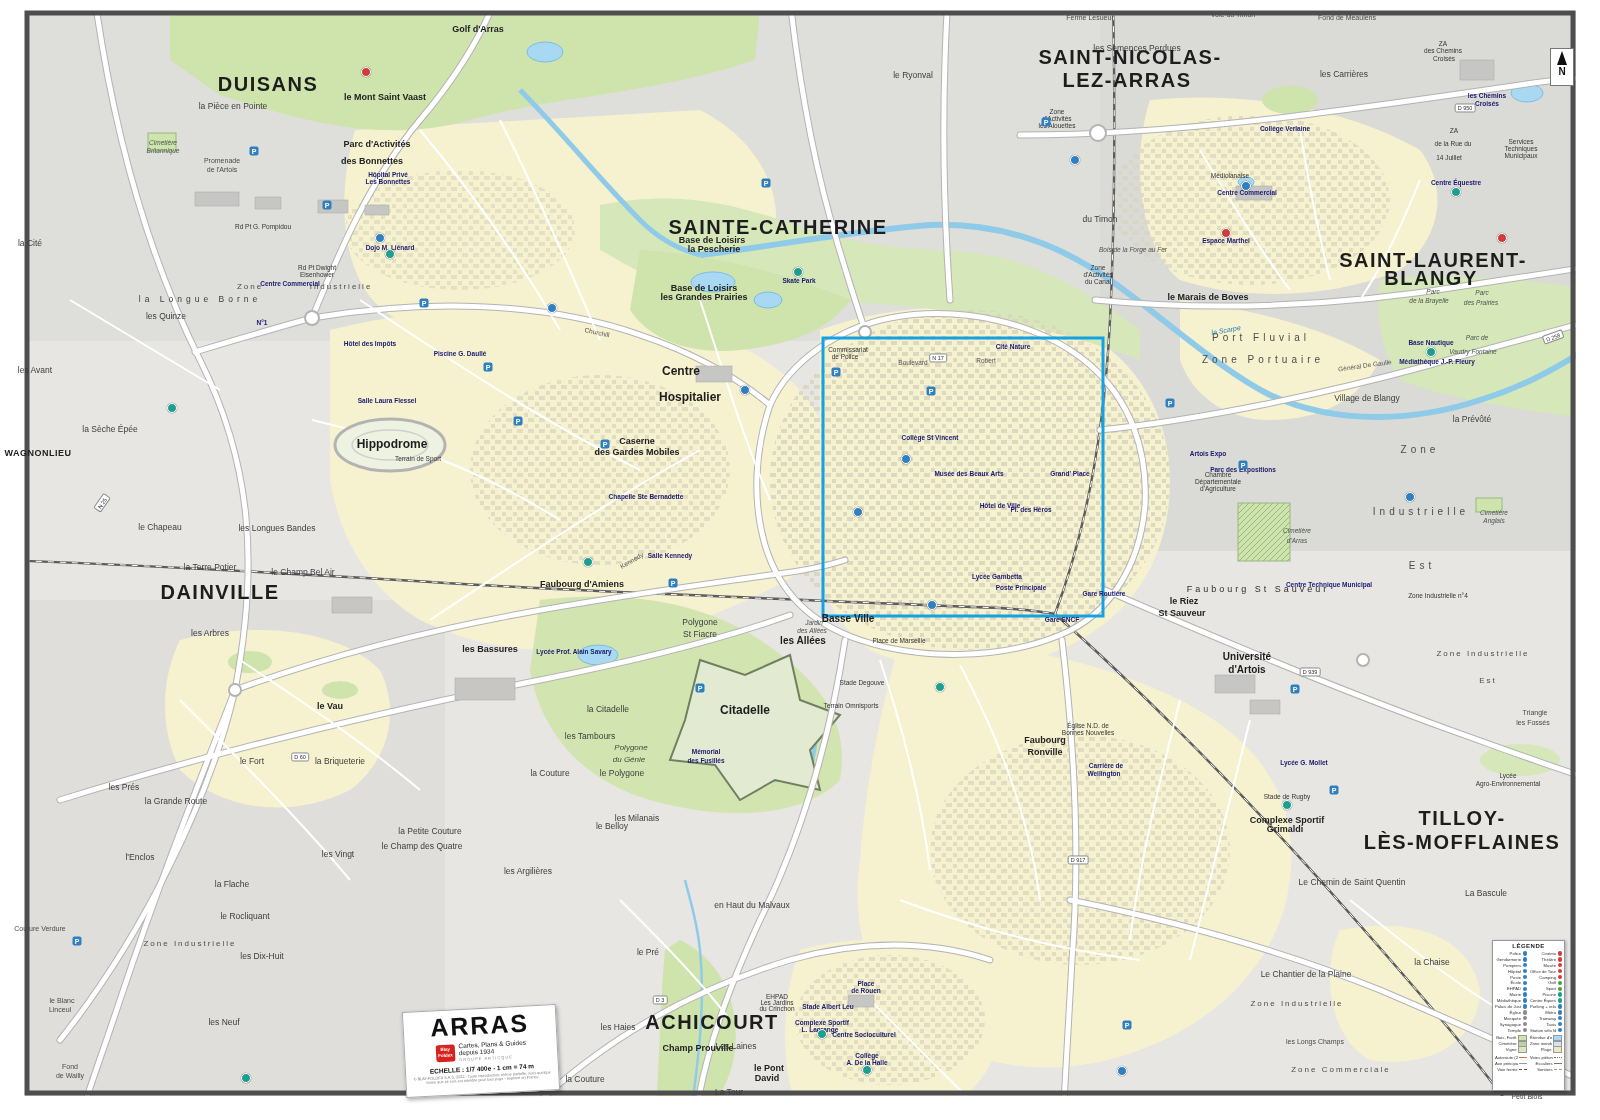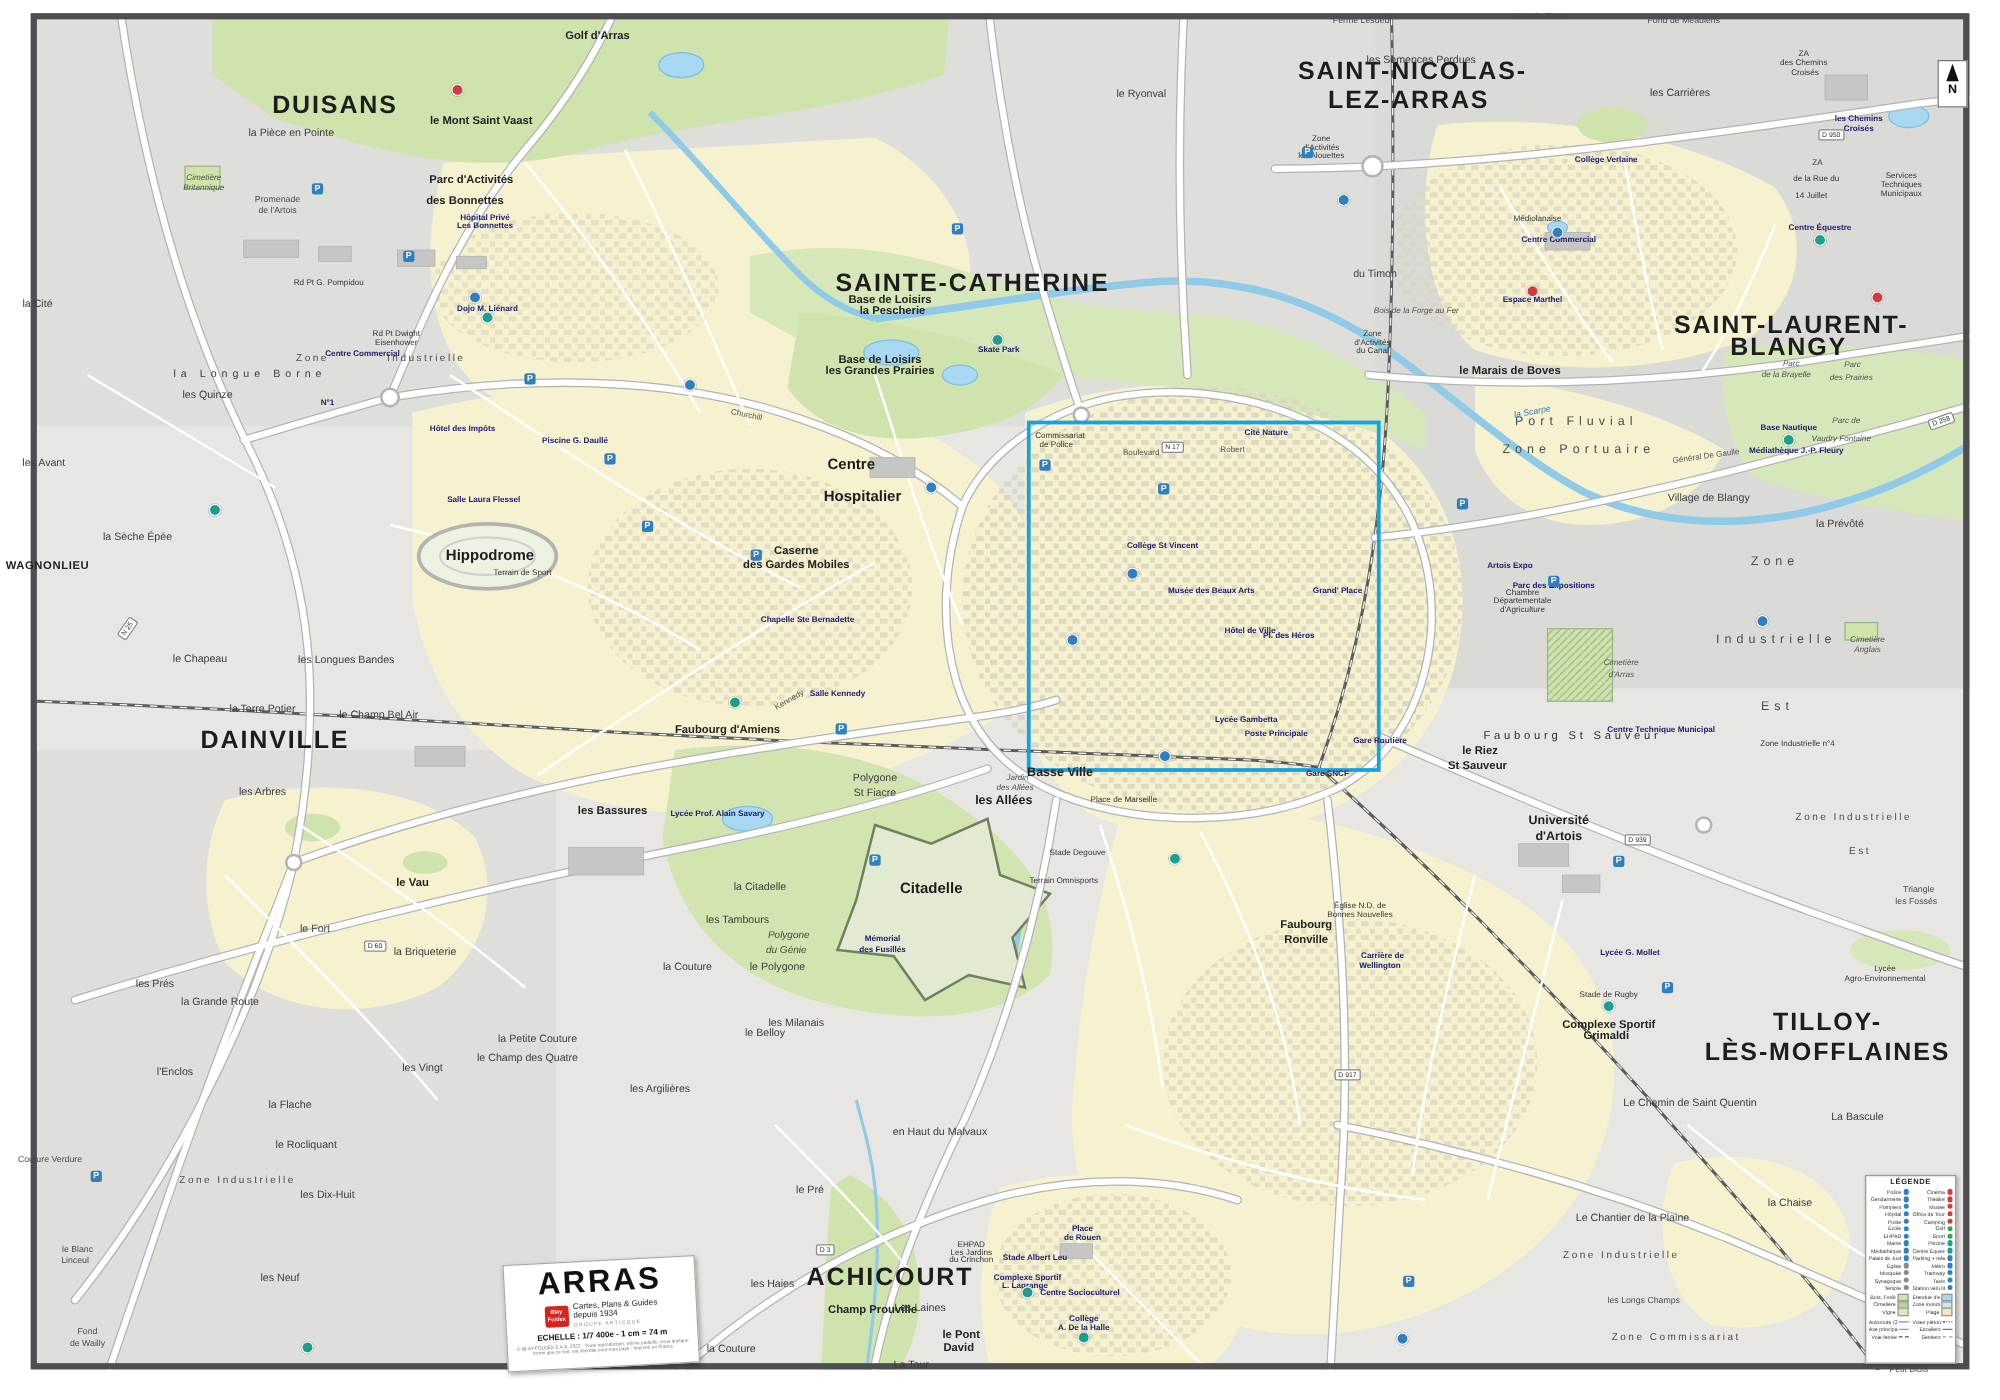--- a/index.html
+++ b/index.html
@@ -331,21 +331,21 @@
       <span class="lbl pl" style="left: 232px; top: 884px;">la Flache</span>
       <span class="lbl pl" style="left: 245px; top: 916px;">le Rocliquant</span>
       <span class="lbl pl" style="left: 176px; top: 801px;">la Grande Route</span>
       <span class="lbl pl" style="left: 338px; top: 854px;">les Vingt</span>
       <span class="lbl pl" style="left: 430px; top: 831px;">la Petite Couture</span>
       <span class="lbl pl" style="left: 612px; top: 826px;">le Belloy</span>
       <span class="lbl pl" style="left: 422px; top: 846px;">le Champ des Quatre</span>
       <span class="lbl pl" style="left: 528px; top: 871px;">les Argilières</span>
       <span class="lbl pl" style="left: 752px; top: 905px;">en Haut du Malvaux</span>
       <span class="lbl pl" style="left: 637px; top: 818px;">les Milanais</span>
-      <span class="lbl pl" style="left: 252px; top: 743px;">le Fort</span>
+      <span class="lbl pl" style="left: 252px; top: 761px;">le Fort</span>
       <span class="lbl pl" style="left: 340px; top: 761px;">la Briqueterie</span>
       <span class="lbl pl" style="left: 550px; top: 773px;">la Couture</span>
       <span class="lbl pl" style="left: 585px; top: 1079px;">la Couture</span>
       <span class="lbl pl" style="left: 618px; top: 1027px;">les Haies</span>
       <span class="lbl pl" style="left: 648px; top: 952px;">le Pré</span>
       <span class="lbl pl" style="left: 729px; top: 1092px;">La Tour</span>
       <span class="lbl pl" style="left: 736px; top: 1046px;">Les Laines</span>
       <span class="lbl pl" style="left: 608px; top: 709px;">la Citadelle</span>
       <span class="lbl pl" style="left: 590px; top: 736px;">les Tambours</span>
       <span class="lbl pl" style="left: 622px; top: 773px;">le Polygone</span>
@@ -381,21 +381,21 @@
       <span class="lbl zn" style="left: 1239px; top: 360px;">Zone Portuaire</span>
       <span class="lbl zn" style="left: 1396px; top: 450px;">Zone</span>
       <span class="lbl zn" style="left: 1397px; top: 512px;">Industrielle</span>
       <span class="lbl zn" style="left: 1398px; top: 566px;">Est</span>
       <span class="lbl zns" style="left: 1483px; top: 654px;">Zone Industrielle</span>
       <span class="lbl zns" style="left: 1488px; top: 681px;">Est</span>
       <span class="lbl zns" style="left: 190px; top: 944px;">Zone Industrielle</span>
       <span class="lbl zns" style="left: 250px; top: 287px;">Zone</span>
       <span class="lbl zns" style="left: 341px; top: 287px;">Industrielle</span>
       <span class="lbl zns" style="left: 1297px; top: 1004px;">Zone Industrielle</span>
-      <span class="lbl zns" style="left: 1341px; top: 1070px;">Zone Commissariat</span>
+      <span class="lbl zns" style="left: 1341px; top: 1070px;">Zone Commerciale</span>
       <span class="lbl pks" style="left: 1433px; top: 292px;">Parc</span>
       <span class="lbl pks" style="left: 1429px; top: 301px;">de la Brayelle</span>
       <span class="lbl pks" style="left: 1482px; top: 293px;">Parc</span>
       <span class="lbl pks" style="left: 1481px; top: 303px;">des Prairies</span>
       <span class="lbl pks" style="left: 1477px; top: 338px;">Parc de</span>
       <span class="lbl pks" style="left: 1473px; top: 352px;">Vaudry Fontaine</span>
       <span class="lbl pks" style="left: 814px; top: 623px;">Jardin</span>
       <span class="lbl pks" style="left: 812px; top: 631px;">des Allées</span>
       <span class="lbl pk" style="left: 631px; top: 748px;">Polygone</span>
       <span class="lbl pk" style="left: 629px; top: 760px;">du Génie</span>

